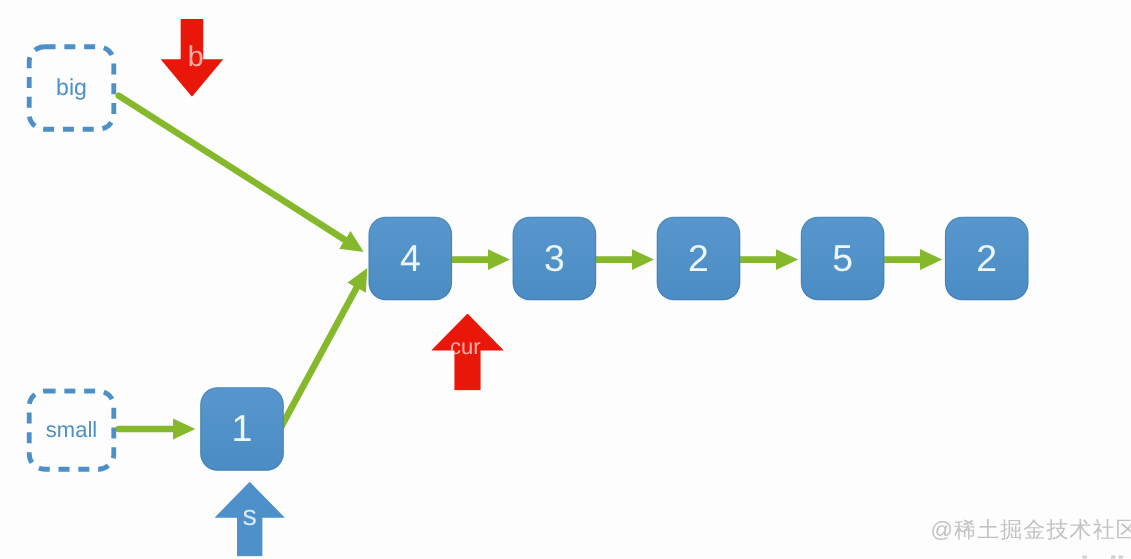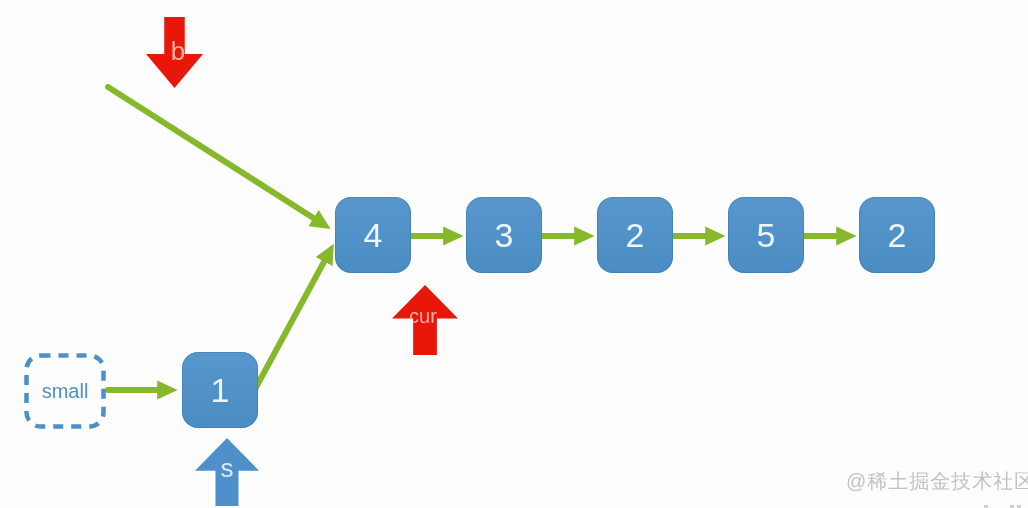--- a/index.html
+++ b/index.html
@@ -81,20 +81,26 @@
       <line x1="108" y1="87" x2="315" y2="219" marker-end="url(#ah)"></line>
       <line x1="254" y1="391" x2="325" y2="260" marker-end="url(#ah)"></line>
       <line x1="108" y1="390" x2="159" y2="390" marker-end="url(#ah)"></line>
       <line x1="389" y1="236" x2="445" y2="236" marker-end="url(#ah)"></line>
       <line x1="520" y1="236" x2="576" y2="236" marker-end="url(#ah)"></line>
       <line x1="651" y1="236" x2="707" y2="236" marker-end="url(#ah)"></line>
       <line x1="782" y1="236" x2="838" y2="236" marker-end="url(#ah)"></line>
     </g>
   </svg>
 
+  <div class="dash-box box-big">
+    <svg width="82" height="80">
+      <rect x="2.5" y="2.5" width="77" height="75" rx="14" fill="none" stroke="#4d8fc7" stroke-width="4.5" stroke-dasharray="10 8"></rect>
+    </svg>
+    <span>big</span>
+  </div>
 
   <div class="dash-box box-small">
     <svg width="82" height="76">
       <rect x="2.5" y="2.5" width="77" height="71" rx="14" fill="none" stroke="#4d8fc7" stroke-width="4.5" stroke-dasharray="10 8"></rect>
     </svg>
     <span>small</span>
   </div>
 
   <div class="node n0">
       <span>4</span>

